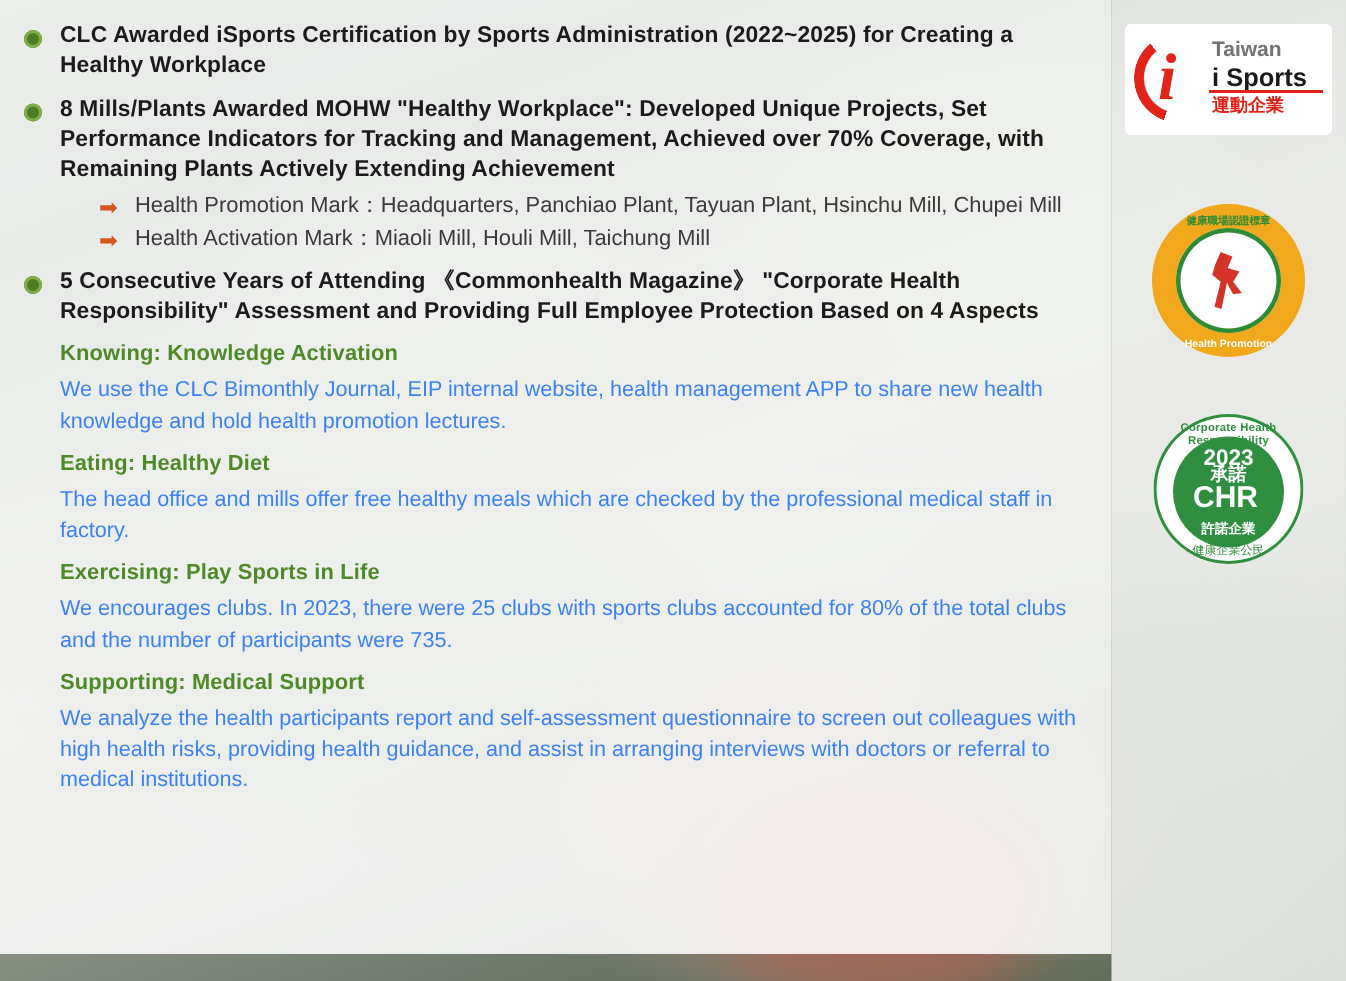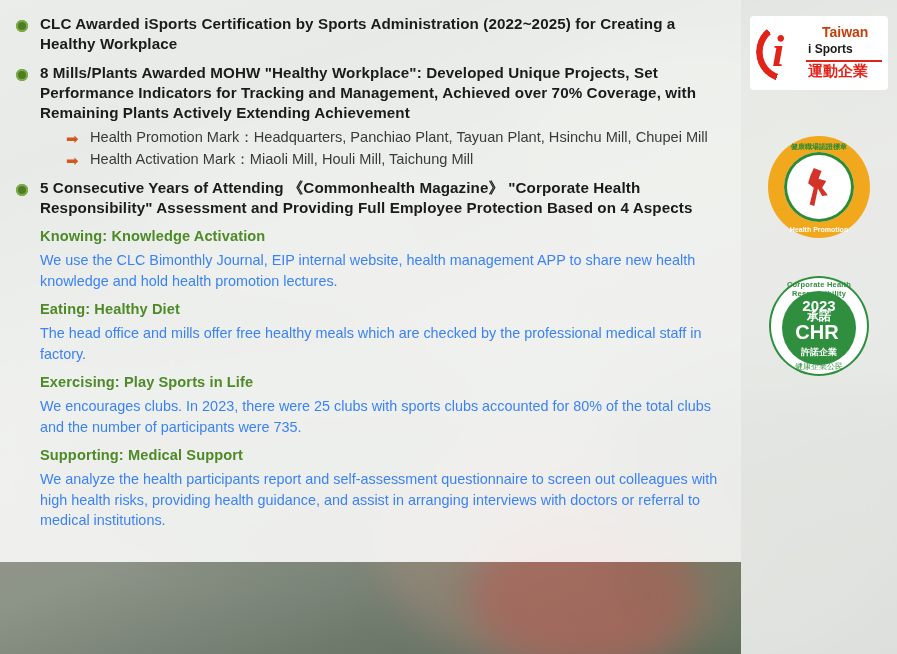--- a/index.html
+++ b/index.html
@@ -43,21 +43,21 @@
     background: rgba(150,160,140,.35);
     transform: rotate(-4deg);
     filter: blur(14px);
   }
 
   
   #content {
     position: absolute;
     left: 0; top: 0;
     width: 741px;
-    height: 562px;
+    height: 636px;
     background: rgba(255,255,255,0.86);
     box-sizing: border-box;
     padding: 14px 16px 0 14px;
   }
 
   
   #logo-rail {
     position: absolute;
     left: 741px; top: 0;
     width: 156px; height: 654px;
@@ -150,30 +150,30 @@
     -webkit-mask: radial-gradient(circle at 50% 50%, transparent 54%, #000 56%);
             mask: radial-gradient(circle at 50% 50%, transparent 54%, #000 56%);
   }
   .isports .iglyph {
     position: absolute; left: 22px; top: 14px;
     font-family: "Liberation Serif", serif;
     font-size: 44px; font-weight: bold; font-style: italic;
     color: #e2231a; line-height: 44px;
   }
   .isports .t1 {
-    position: absolute; left: 72px; top: 8px;
-    font-size: 14px; font-weight: bold; color: #c2410c; text-align: right;
+    position: absolute; left: 58px; top: 8px;
+    font-size: 14px; font-weight: bold; color: #737373; text-align: right;
   }
   .isports .t2 {
     position: absolute; left: 58px; top: 26px;
-    font-size: 12px; font-weight: bold; color: #1a1a1a;
+    font-size: 17px; font-weight: bold; color: #1a1a1a;
   }
   .isports .t3 {
     position: absolute; left: 58px; top: 46px;
-    font-size: 15px; font-weight: bold; color: #e2231a;
+    font-size: 12px; font-weight: bold; color: #e2231a;
   }
   .isports .underline {
     position: absolute; left: 56px; top: 44px;
     width: 76px; height: 2px; background: #e2231a;
   }
 
   
   .badge-round {
     display: inline-block;
     position: relative;

